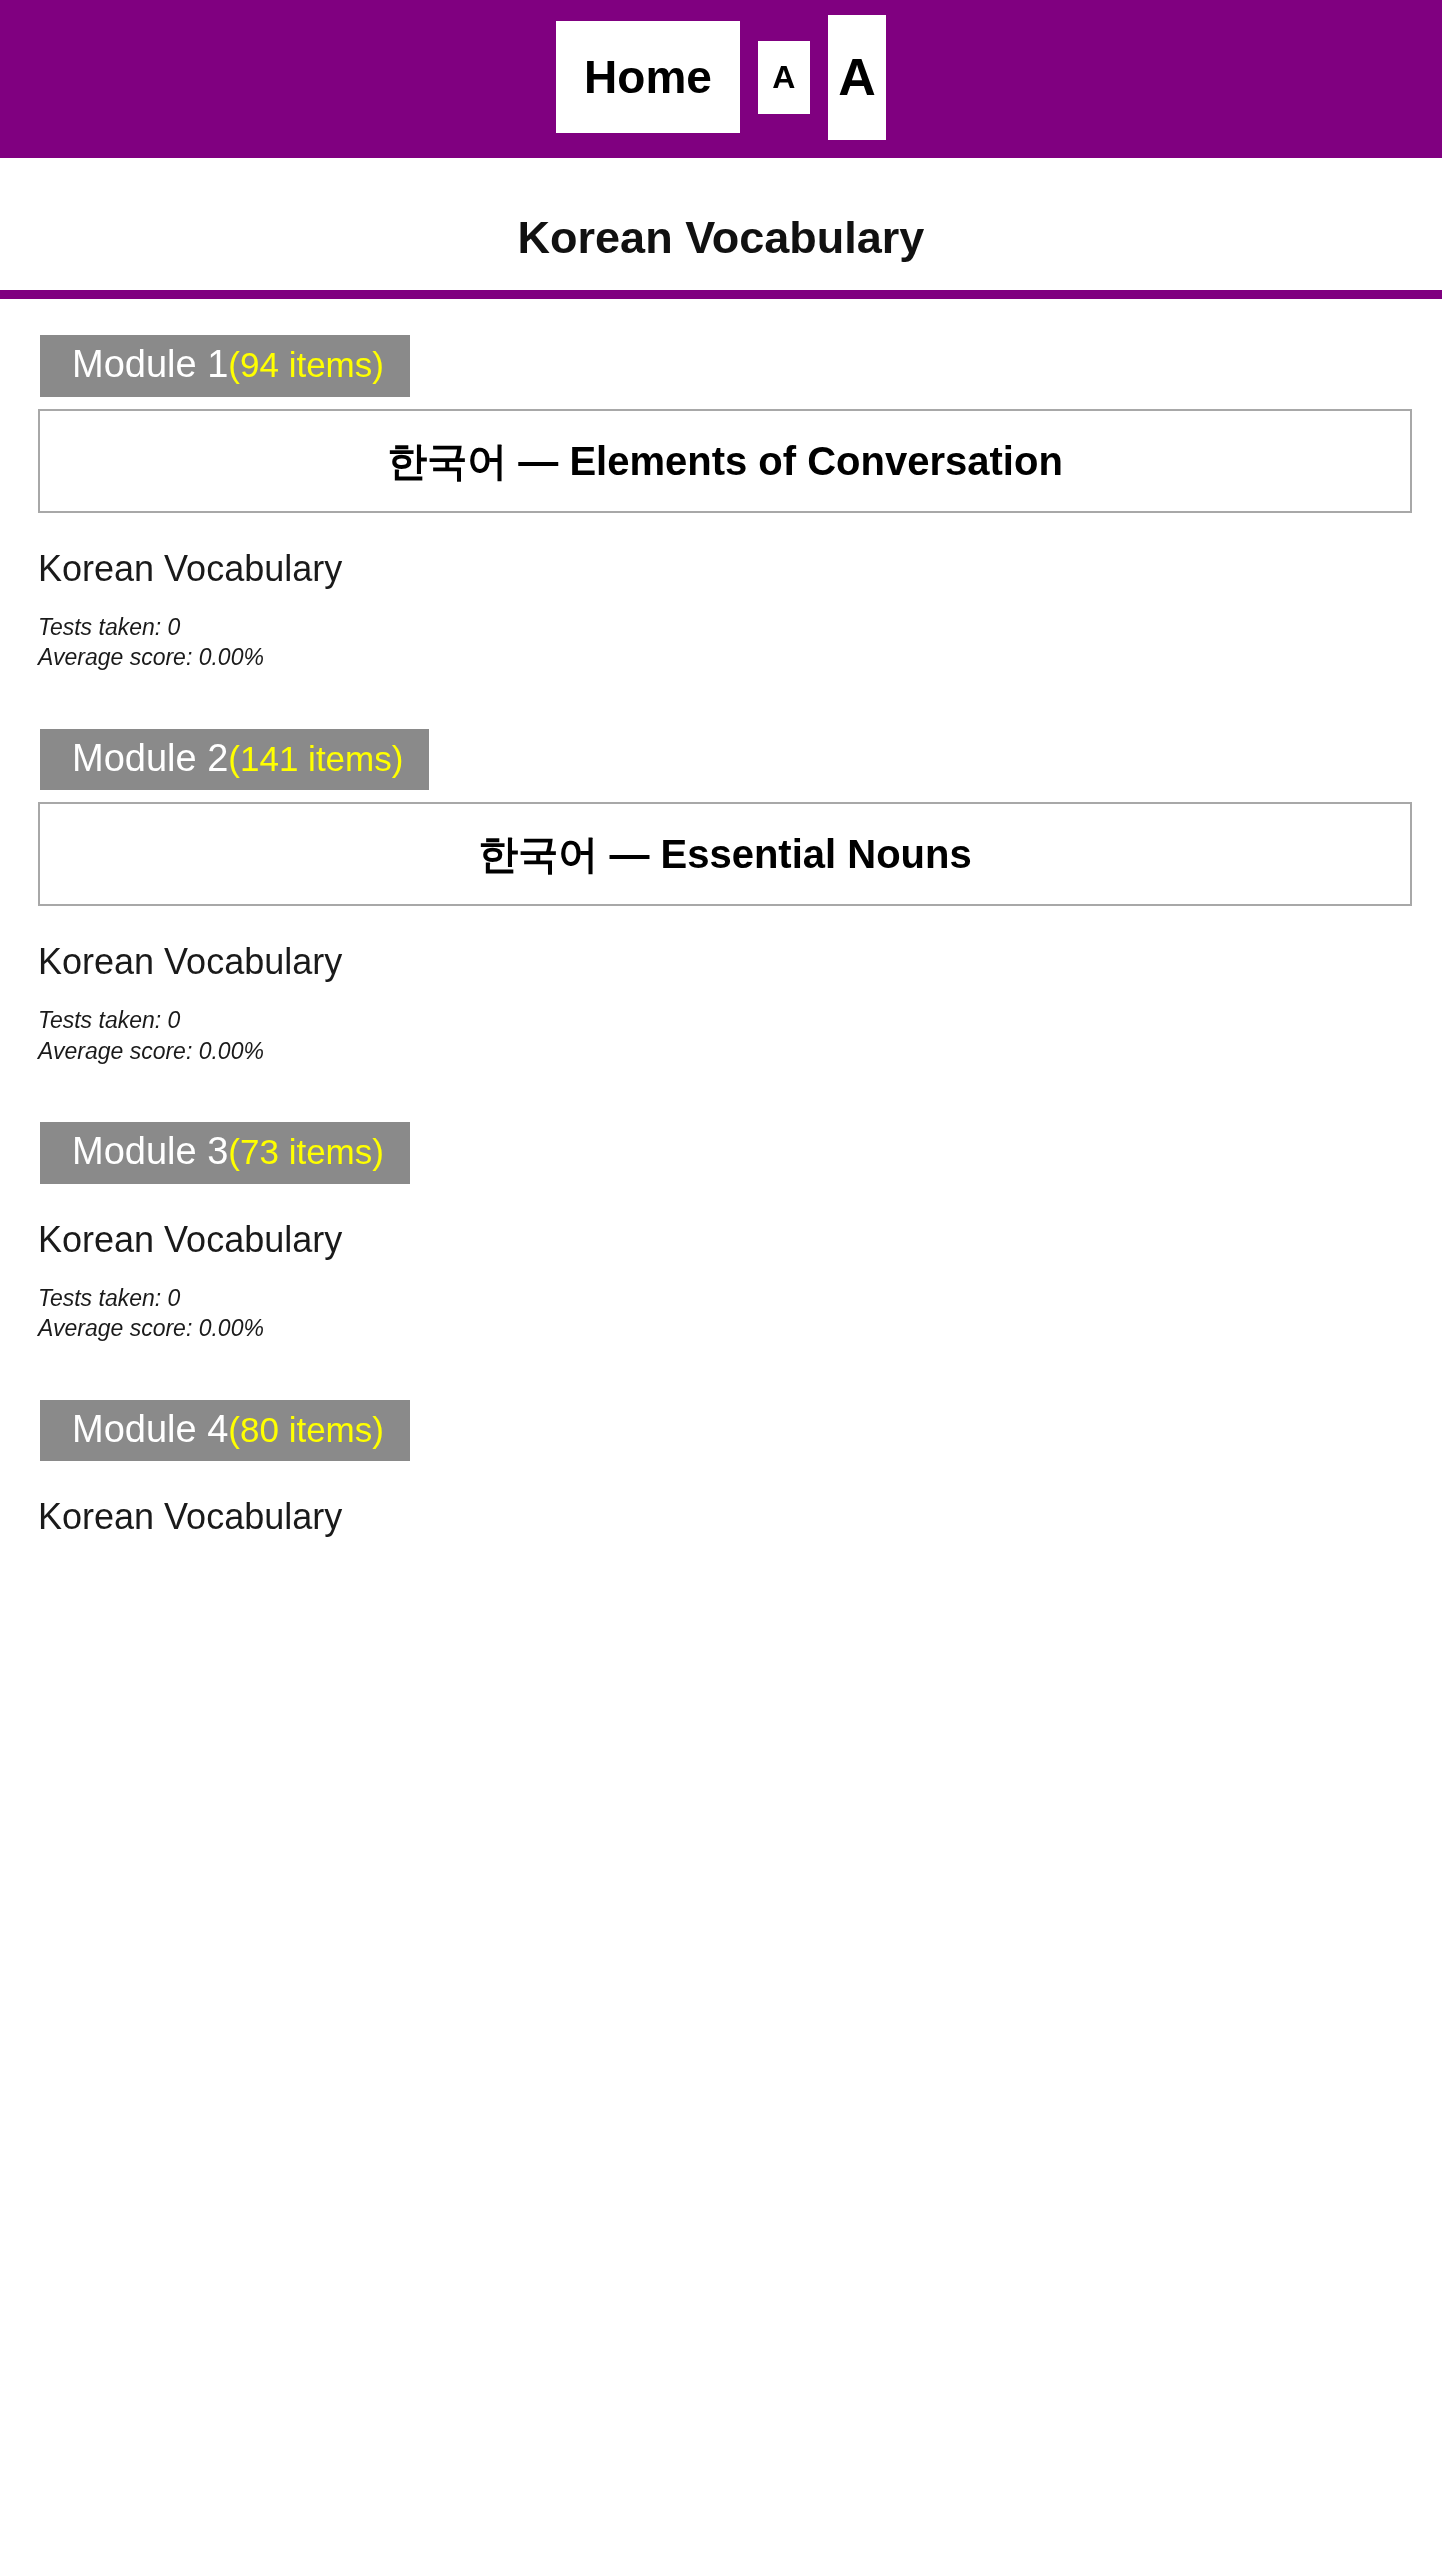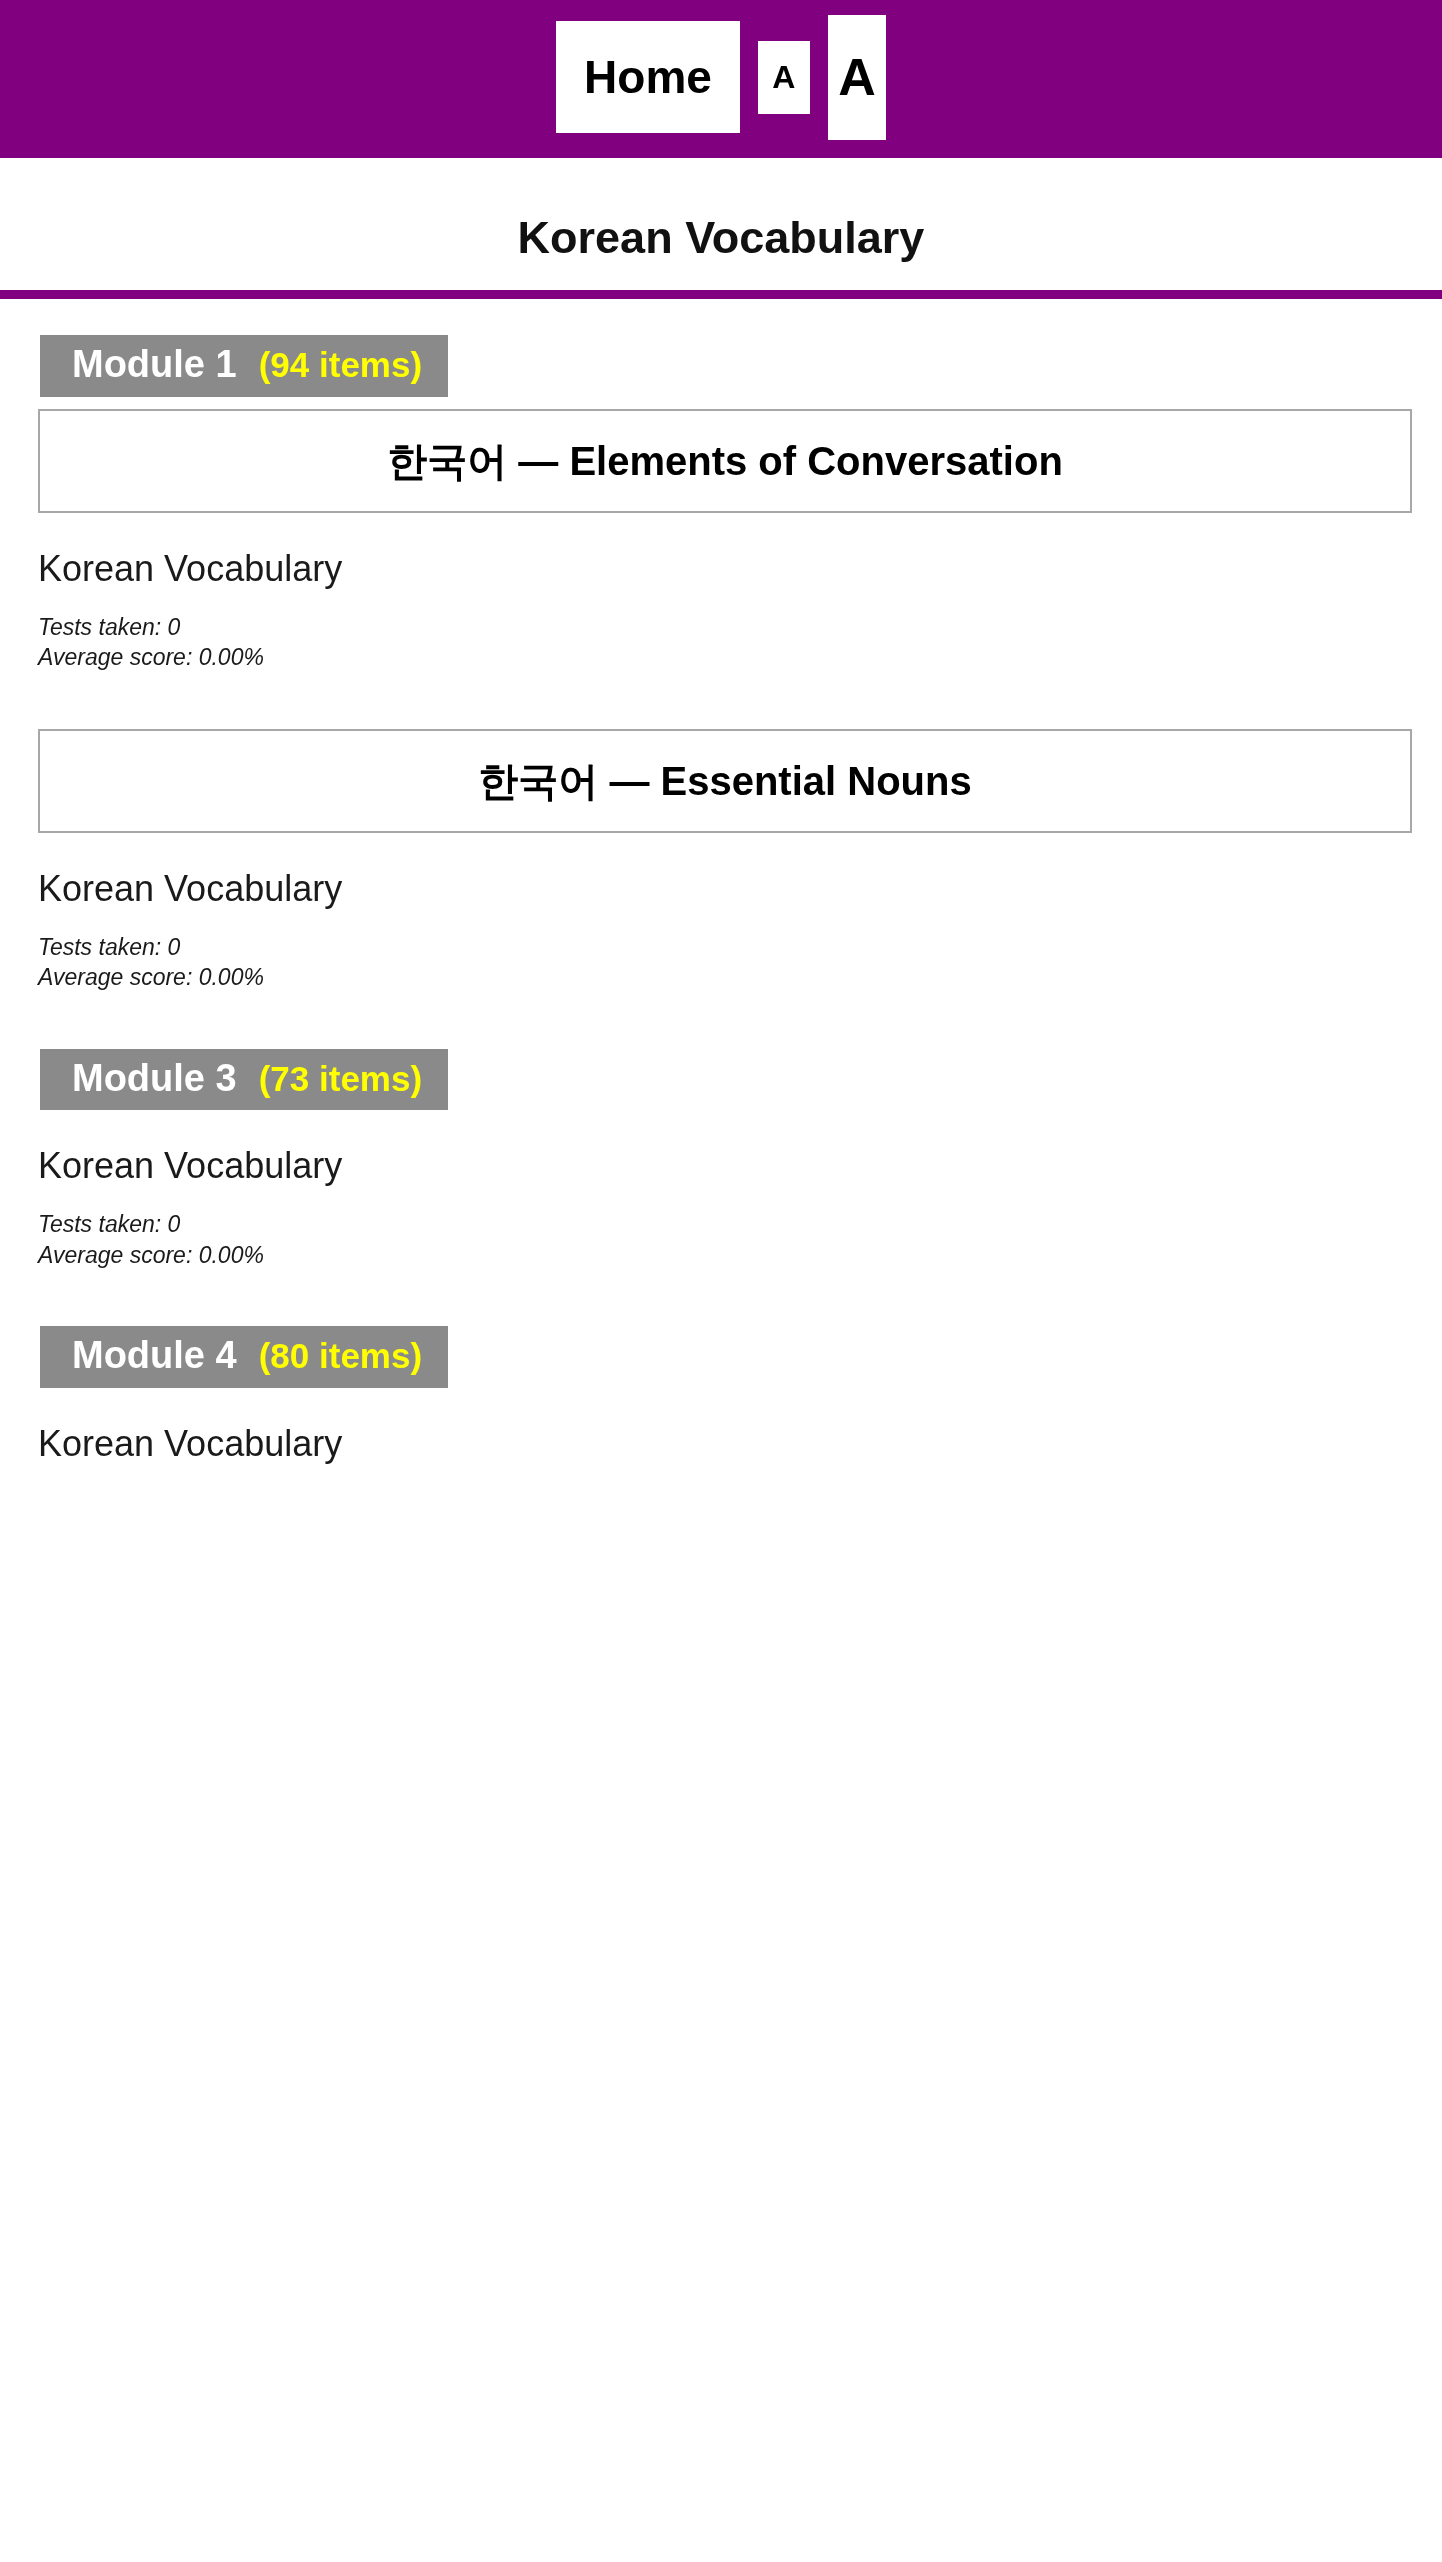--- a/index.html
+++ b/index.html
@@ -81,27 +81,25 @@
   .modules {
     padding: 0;
   }
   .module {
     padding: 0 0 0 0;
     margin-bottom: 56px;
   }
   .module-badge {
     display: inline-flex;
     align-items: baseline;
-    gap: 22px;
     background: #8a8a8a;
     color: #ffffff;
     margin-left: 40px;
     padding: 8px 26px 10px 32px;
     white-space: nowrap;
-    font-weight: bold;
   }
   .badge-name {
     font-size: 38px;
     color: #ffffff;
     line-height: 1.15;
   }
   .badge-count {
     font-size: 35px;
     color: #ffff00;
     line-height: 1.15;
@@ -165,20 +163,24 @@
       <span class="module-titlebox-text">한국어 — Elements of Conversation</span>
     </div>
     <div class="module-sub">Korean Vocabulary</div>
     <div class="module-stats">
       <div>Tests taken: 0</div>
       <div>Average score: 0.00%</div>
     </div>
   </div>
 
   <div class="module">
+    <div class="module-badge">
+      <span class="badge-name">Module 2</span>
+      <span class="badge-count">(141 items)</span>
+    </div>
     <div class="module-titlebox">
       <span class="module-titlebox-text">한국어 — Essential Nouns</span>
     </div>
     <div class="module-sub">Korean Vocabulary</div>
     <div class="module-stats">
       <div>Tests taken: 0</div>
       <div>Average score: 0.00%</div>
     </div>
   </div>
 

